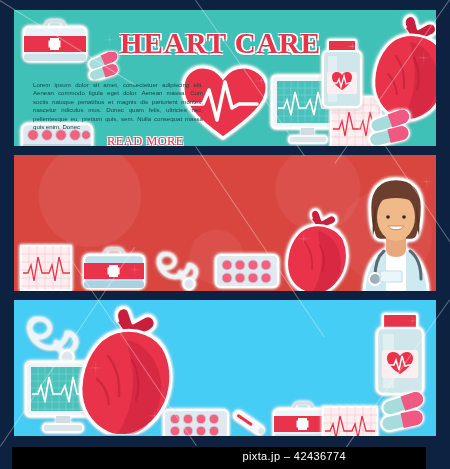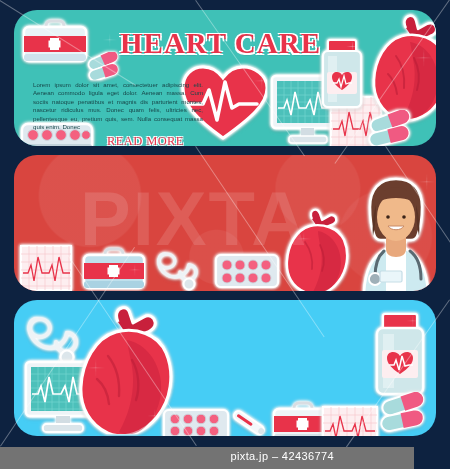--- a/index.html
+++ b/index.html
@@ -2,21 +2,21 @@
 <html><head>
 <meta charset="utf-8">
 <style>
   html,body{margin:0;padding:0;background:#ffffff;}
   body{width:450px;height:469px;overflow:hidden;font-family:"Liberation Sans",sans-serif;}
   .stage{position:relative;width:450px;height:469px;background:#0d2240;overflow:hidden;}
 
   
   .guide{position:absolute;background:rgba(255,255,255,.35);height:1px;transform-origin:0 0;pointer-events:none;z-index:60;}
 
-  .banner{position:absolute;overflow:hidden;border-radius:23px;}
+  .banner{position:absolute;overflow:hidden;}
 
   
   #b1{left:14px;top:10px;width:422px;height:136px;background:#3fc1b7;}
 
   
   #b2{left:14px;top:155px;width:422px;height:136px;background:#d9453f;
       background-image:radial-gradient(circle at 18% 30%,rgba(255,255,255,.07) 0 14%,transparent 14.5%),
                        radial-gradient(circle at 48% 75%,rgba(255,255,255,.06) 0 11%,transparent 11.5%),
                        radial-gradient(circle at 72% 25%,rgba(255,255,255,.06) 0 13%,transparent 13.5%),
                        radial-gradient(circle at 88% 60%,rgba(255,255,255,.05) 0 12%,transparent 12.5%);}
@@ -43,21 +43,21 @@
   .spark{position:absolute;pointer-events:none;}
   .spark:before,.spark:after{content:"";position:absolute;background:#fff;border-radius:50%;}
   .spark:before{left:50%;top:0;width:1.6px;height:100%;transform:translateX(-50%);
       -webkit-clip-path:polygon(50% 0,60% 45%,50% 100%,40% 45%);clip-path:polygon(50% 0,60% 45%,50% 100%,40% 45%);}
   .spark:after{top:50%;left:0;height:1.6px;width:100%;transform:translateY(-50%);
       -webkit-clip-path:polygon(0 50%,45% 40%,100% 50%,45% 60%);clip-path:polygon(0 50%,45% 40%,100% 50%,45% 60%);}
 
   .watermark{position:absolute;left:80px;top:175px;width:270px;height:105px;z-index:40;
      color:rgba(255,255,255,.13);font-size:76px;font-weight:bold;letter-spacing:2px;pointer-events:none;}
 
-  .footer{position:absolute;left:0;bottom:0;width:414px;height:22px;background:#737373;z-index:70;}
+  .footer{position:absolute;left:12px;bottom:0;width:414px;height:22px;background:#000000;z-index:70;}
   .footer span{position:absolute;right:80px;top:3px;color:#ffffff;font-size:11px;letter-spacing:.4px;}
 </style>
 </head>
 <body>
 
 <div class="stage">
 
   <div class="banner" id="b1">
 
     <div class="ico sticker" style="left:8px;top:8px;">
@@ -380,18 +380,17 @@
 
   <div class="guide" style="left:0;top:0;width:160px;transform:rotate(32deg);"></div>
   <div class="guide" style="left:196px;top:0;width:190px;transform:rotate(55deg);"></div>
   <div class="guide" style="left:450px;top:0;width:200px;transform:rotate(125deg);"></div>
   <div class="guide" style="left:196px;top:146px;width:230px;transform:rotate(56deg);"></div>
   <div class="guide" style="left:386px;top:146px;width:210px;transform:rotate(56deg);"></div>
   <div class="guide" style="left:196px;top:446px;width:230px;transform:rotate(-124deg);"></div>
   <div class="guide" style="left:0;top:446px;width:240px;transform:rotate(-56deg);"></div>
   <div class="guide" style="left:450px;top:300px;width:180px;transform:rotate(125deg);"></div>
 
-  <div class="watermark">PIXTA</div>
 
   <div class="footer">
     <span>pixta.jp – 42436774</span>
   </div>
 </div>
 
 </body></html>

